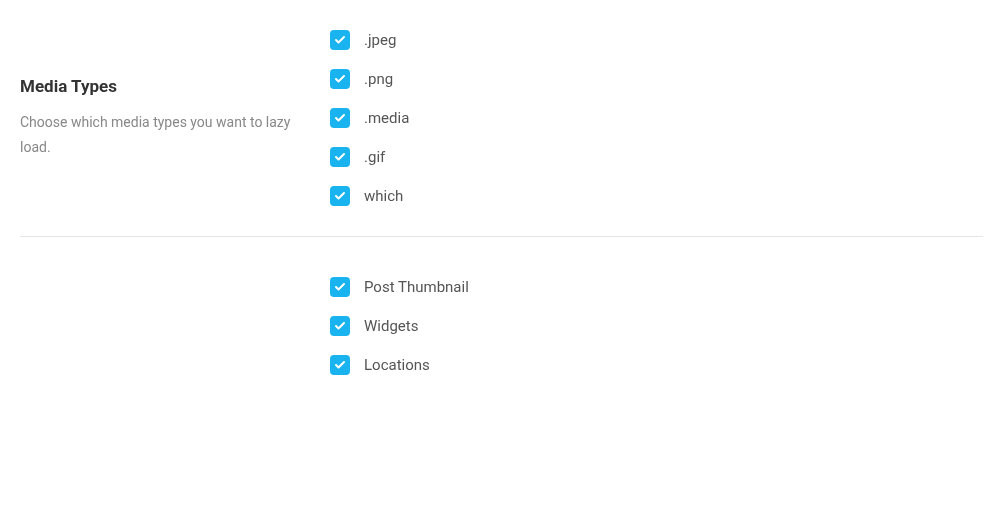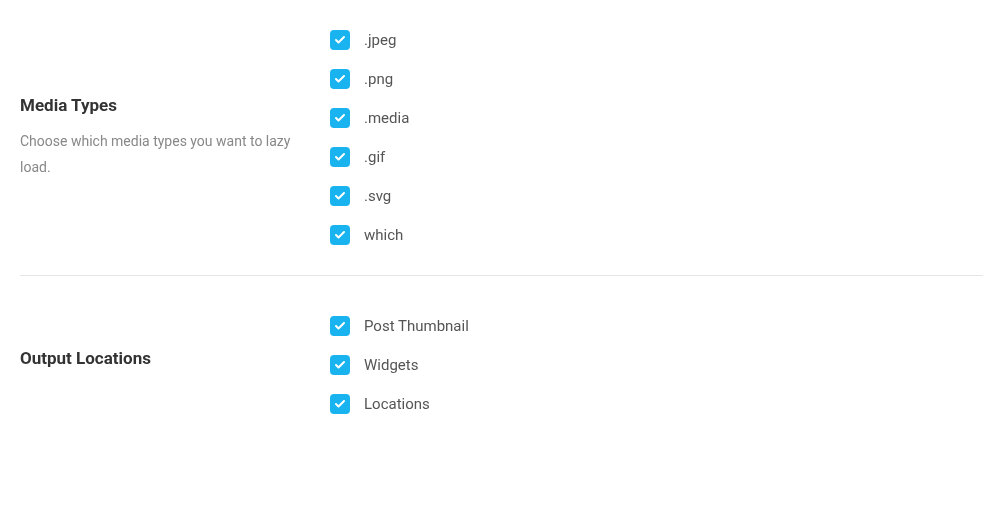--- a/index.html
+++ b/index.html
@@ -111,36 +111,27 @@
           </svg>
       </div>
       <span class="checkbox-label">.gif</span>
     </div>
     <div class="checkbox-row">
       <div class="checkbox-box">
         <svg viewBox="0 0 24 24" fill="none" stroke="#ffffff" stroke-width="4" stroke-linecap="round" stroke-linejoin="round">
             <polyline points="20 6 9 17 4 12"></polyline>
           </svg>
       </div>
-      <span class="checkbox-label">.svg</span>
-    </div>
-    <div class="checkbox-row">
-      <div class="checkbox-box">
-        <svg viewBox="0 0 24 24" fill="none" stroke="#ffffff" stroke-width="4" stroke-linecap="round" stroke-linejoin="round">
-            <polyline points="20 6 9 17 4 12"></polyline>
-          </svg>
-      </div>
       <span class="checkbox-label">which</span>
     </div>
   </div>
 </div>
 
 <div class="section">
   <div class="section-left">
-    <div class="section-title">Output Locations</div>
   </div>
   <div class="section-right">
     <div class="checkbox-row">
       <div class="checkbox-box">
         <svg viewBox="0 0 24 24" fill="none" stroke="#ffffff" stroke-width="4" stroke-linecap="round" stroke-linejoin="round">
             <polyline points="20 6 9 17 4 12"></polyline>
           </svg>
       </div>
       <span class="checkbox-label">Post Thumbnail</span>
     </div>

